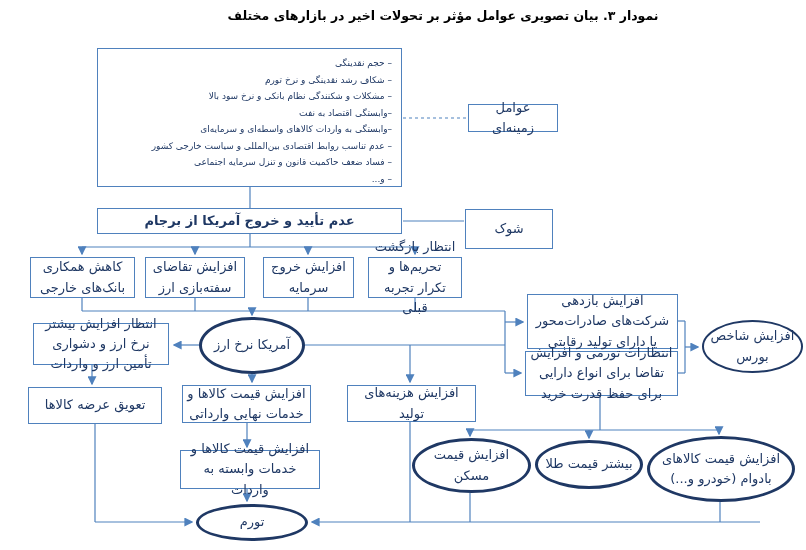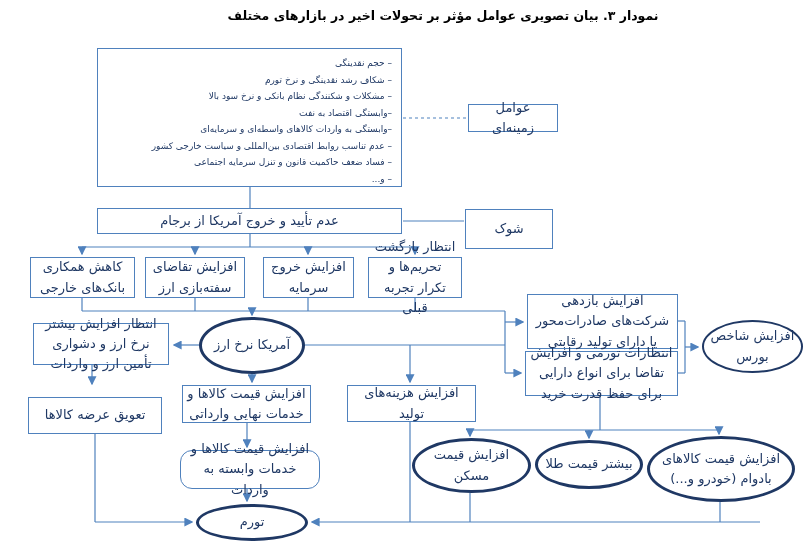--- a/index.html
+++ b/index.html
@@ -92,39 +92,39 @@
     <div class="list-line">– مشکلات و شکنندگی نظام بانکی و نرخ سود بالا</div>
     <div class="list-line">–وابستگی اقتصاد به نفت</div>
     <div class="list-line">–وابستگی به واردات کالاهای واسطه‌ای و سرمایه‌ای</div>
     <div class="list-line">– عدم تناسب روابط اقتصادی بین‌المللی و سیاست خارجی کشور</div>
     <div class="list-line">– فساد ضعف حاکمیت قانون و تنزل سرمایه اجتماعی</div>
     <div class="list-line">– و...</div>
   </div>
 
   <div class="node" style="left:468px;top:104px;width:90px;height:28px;">عوامل زمینه‌ای</div>
 
-  <div class="node" style="left:97px;top:208px;width:305px;height:26px;">عدم تأیید و خروج آمریکا از برجام</div>
+  <div class="node" style="left:97px;top:208px;width:305px;height:26px;font-weight:bold;">عدم تأیید و خروج آمریکا از برجام</div>
 
   <div class="node" style="left:465px;top:209px;width:88px;height:40px;">شوک</div>
 
   <div class="node" style="left:30px;top:257px;width:105px;height:41px;">کاهش همکاری بانک‌های خارجی</div>
   <div class="node" style="left:145px;top:257px;width:100px;height:41px;">افزایش تقاضای سفته‌بازی ارز</div>
   <div class="node" style="left:263px;top:257px;width:91px;height:41px;">افزایش خروج سرمایه</div>
   <div class="node" style="left:368px;top:257px;width:94px;height:41px;">انتظار بازگشت تحریم‌ها و تکرار تجربه قبلی</div>
 
   <div class="node" style="left:33px;top:323px;width:136px;height:42px;">انتظار افزایش بیشتر نرخ ارز و دشواری تأمین ارز و واردات</div>
   <div class="node ellipse thick" style="left:199px;top:317px;width:106px;height:57px;">آمریکا نرخ ارز</div>
   <div class="node" style="left:527px;top:294px;width:151px;height:55px;">افزایش بازدهی شرکت‌های صادرات‌محور یا دارای تولید رقابتی</div>
   <div class="node" style="left:525px;top:351px;width:153px;height:45px;">انتظارات تورمی و افزایش تقاضا برای انواع دارایی برای حفظ قدرت خرید</div>
   <div class="node ellipse mid" style="left:702px;top:320px;width:101px;height:53px;">افزایش شاخص بورس</div>
 
-  <div class="node" style="left:28px;top:397px;width:134px;height:37px;">تعویق عرضه کالاها</div>
+  <div class="node" style="left:28px;top:387px;width:134px;height:37px;">تعویق عرضه کالاها</div>
   <div class="node" style="left:182px;top:385px;width:129px;height:38px;">افزایش قیمت کالاها و خدمات نهایی وارداتی</div>
   <div class="node" style="left:347px;top:385px;width:129px;height:37px;">افزایش هزینه‌های تولید</div>
-  <div class="node" style="left:180px;top:450px;width:140px;height:39px;border-radius:12px;">افزایش قیمت کالاها و خدمات وابسته به واردات</div>
+  <div class="node" style="left:180px;top:450px;width:140px;height:39px;">افزایش قیمت کالاها و خدمات وابسته به واردات</div>
 
   <div class="node ellipse" style="left:412px;top:438px;width:119px;height:55px;">افزایش قیمت مسکن</div>
   <div class="node ellipse" style="left:535px;top:440px;width:108px;height:49px;">بیشتر قیمت طلا</div>
   <div class="node ellipse" style="left:647px;top:436px;width:148px;height:66px;">افزایش قیمت کالاهای بادوام (خودرو و...)</div>
 
   <div class="node ellipse" style="left:196px;top:504px;width:112px;height:37px;">تورم</div>
 
 </div>
 
 </body></html>

